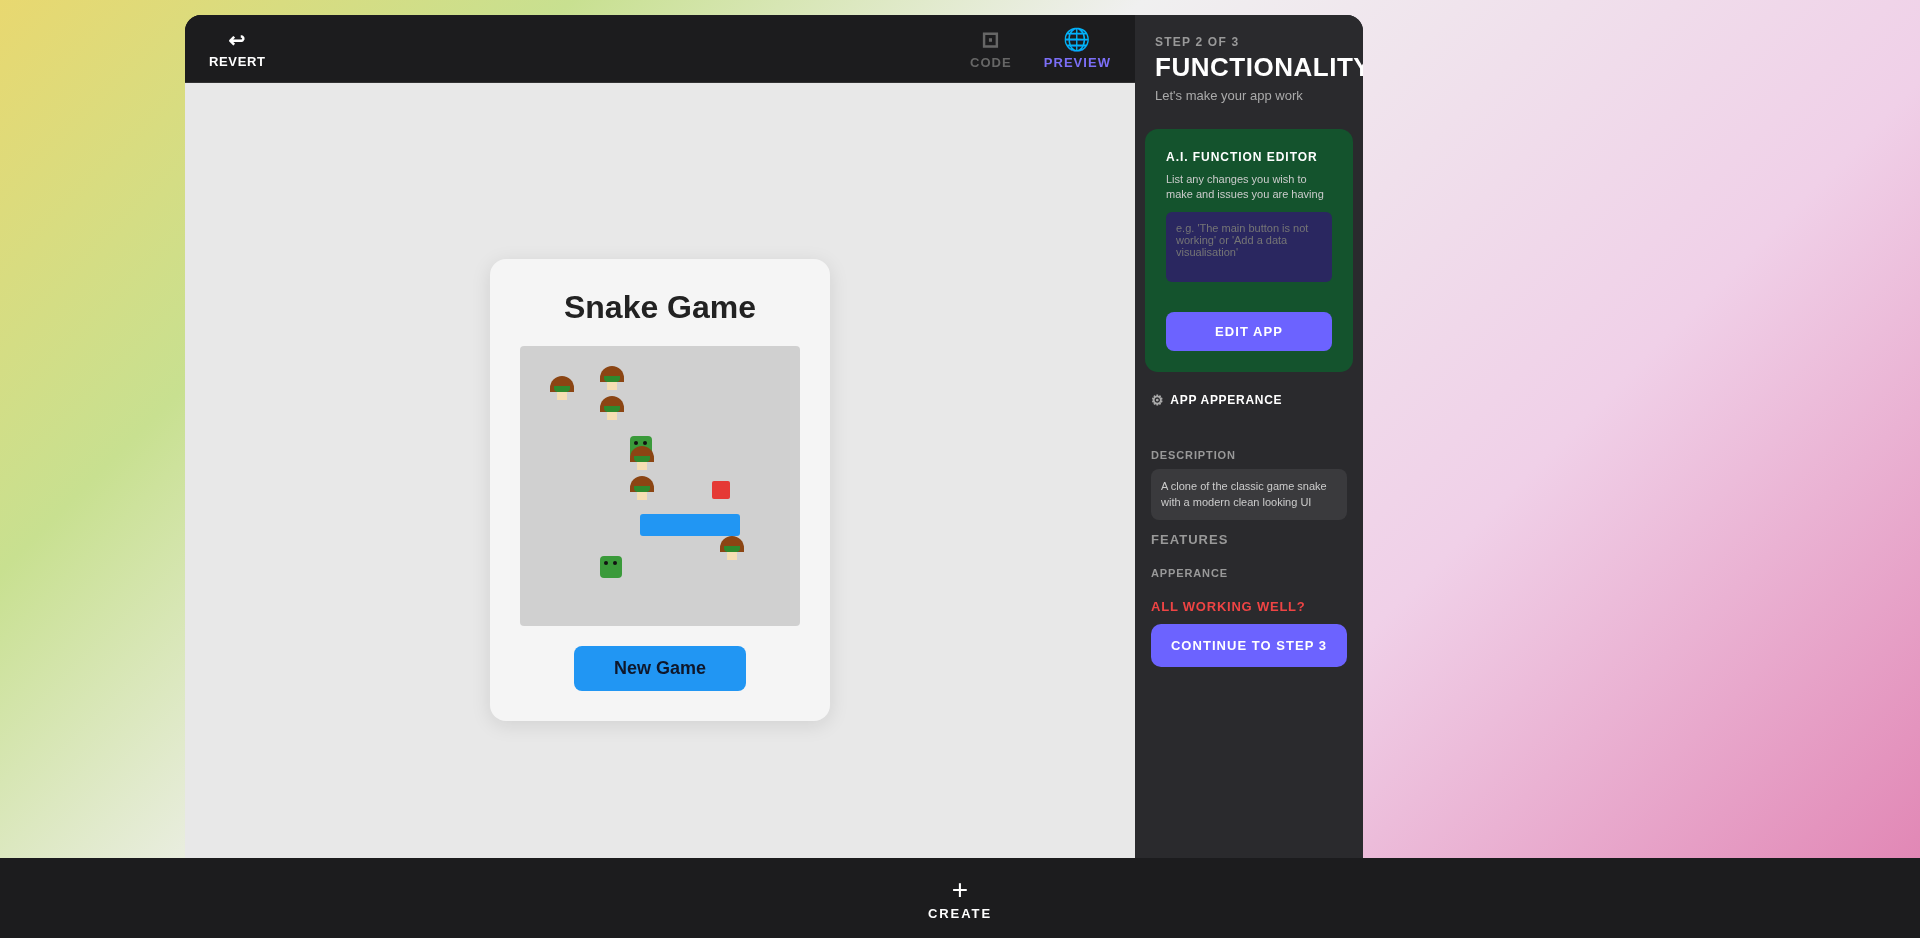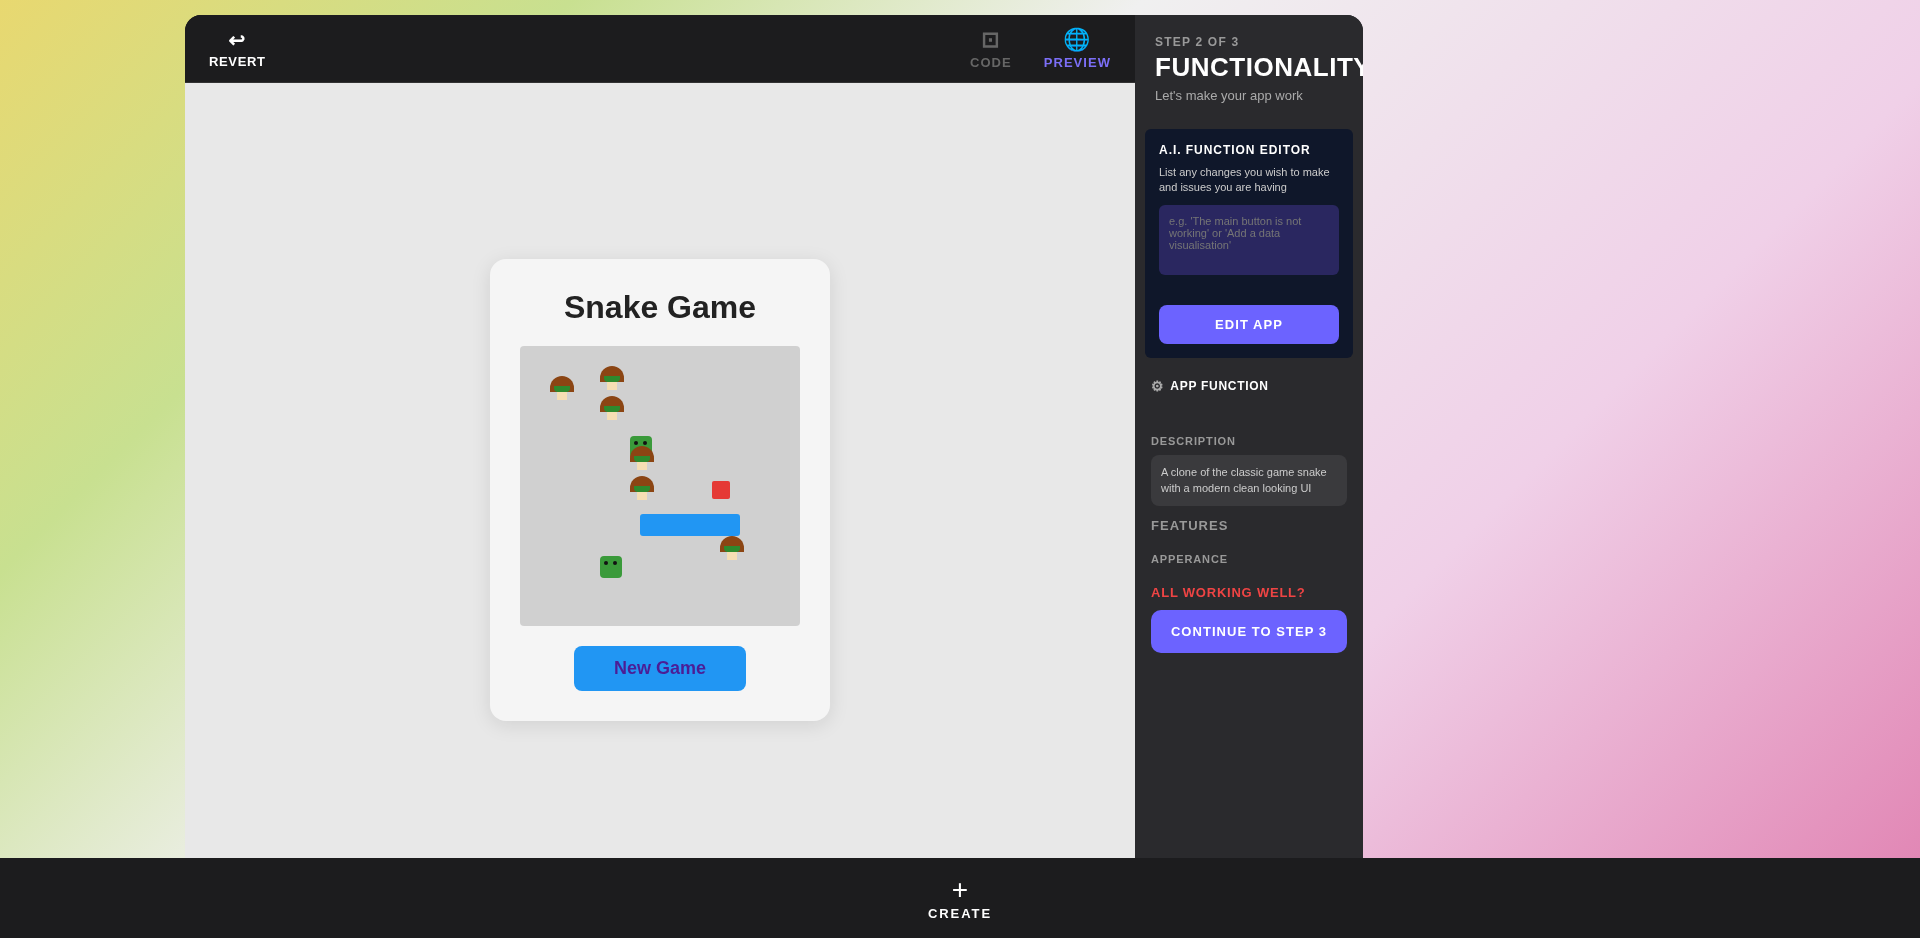--- a/index.html
+++ b/index.html
@@ -176,21 +176,21 @@
     }
     .mushroom-stem {
       width: 10px;
       height: 8px;
       background: #f5deb3;
       margin: 0 auto;
     }
 
     .new-game-btn {
       background: #2196f3;
-      color: #4c1d95;
+      color: #0f172a;
       border: none;
       border-radius: 8px;
       padding: 12px 40px;
       font-size: 18px;
       font-weight: 600;
       cursor: pointer;
     }
 
     
     .status-bar {
@@ -249,24 +249,24 @@
     }
 
     .step-subtitle {
       color: #aaa;
       font-size: 13px;
       margin-top: 6px;
     }
 
     
     .ai-editor-section {
-      background: #0f172a;
+      background: #14532d;
       margin: 10px;
-      border-radius: 6px;
-      padding: 14px;
+      border-radius: 13px;
+      padding: 21px;
     }
 
     .section-title {
       color: #fff;
       font-size: 12px;
       font-weight: 800;
       letter-spacing: 0.08em;
       margin-bottom: 8px;
     }
 
@@ -524,21 +524,21 @@
     <div class="ai-editor-section">
       <div class="section-title">A.I. FUNCTION EDITOR</div>
       <div class="section-desc">List any changes you wish to make and issues you are having</div>
       <textarea class="ai-textarea" placeholder="e.g. 'The main button is not working' or 'Add a data visualisation'" style=""></textarea>
       <button class="edit-app-btn">EDIT APP</button>
     </div>
 
     <div class="app-settings-section">
       <div class="settings-header">
         <span class="settings-gear">⚙</span>
-        <span>APP FUNCTION</span>
+        <span>APP APPERANCE</span>
       </div>
       <div class="desc-label">DESCRIPTION</div>
       <div class="desc-box">A clone of the classic game snake with a modern clean looking UI</div>
       <div class="features-label">FEATURES</div>
       <div style="height:8px;"></div>
       <div class="appearance-label">APPERANCE</div>
     </div>
 
     <div class="working-section">
       <div class="working-title">ALL WORKING WELL?</div>

